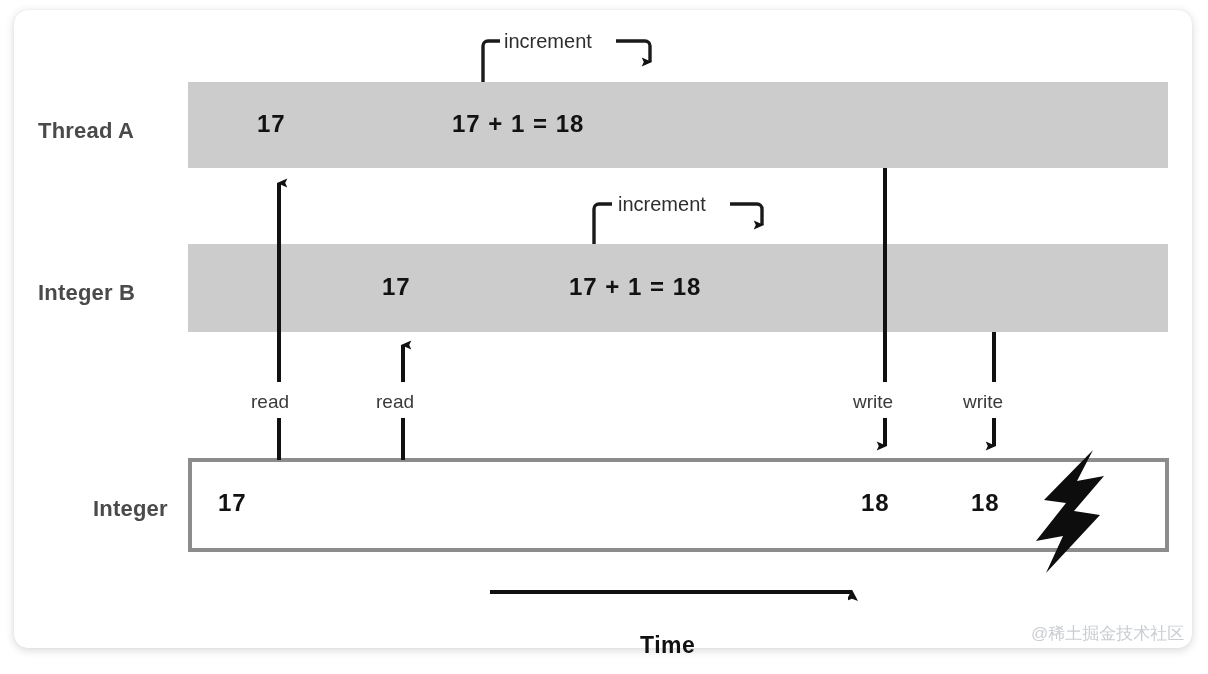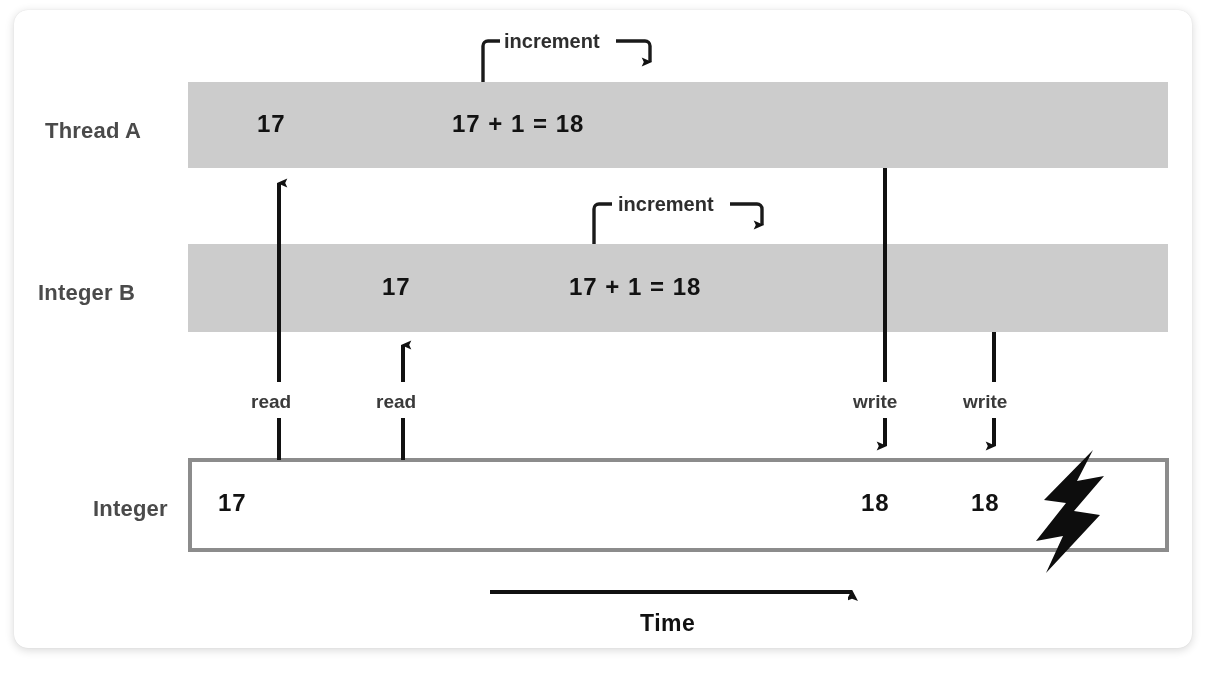--- a/index.html
+++ b/index.html
@@ -45,37 +45,38 @@
     color: #121212;
     font-weight: bold;
     font-size: 24px;
     white-space: nowrap;
     letter-spacing: 1px;
   }
   .small-label {
     position: absolute;
     color: #3a3a3a;
     font-size: 19px;
-    font-weight: bold;
+    font-weight: normal;
     white-space: nowrap;
   }
   .inc-label {
     position: absolute;
     color: #2e2e2e;
     font-size: 20px;
-    font-weight: bold;
+    font-weight: normal;
     white-space: nowrap;
   }
   .time-label {
     position: absolute;
     color: #111111;
     font-weight: bold;
     font-size: 23px;
     white-space: nowrap;
     letter-spacing: 0.5px;
+    margin-top: 22px;
   }
   .watermark {
     position: absolute;
     color: #c9cdd2;
     font-size: 17px;
     white-space: nowrap;
   }
 </style>
 </head>
 <body>
@@ -132,21 +133,21 @@
       <line x1="994" y1="332" x2="994" y2="382" stroke="#111111" stroke-width="4"></line>
       <line x1="994" y1="418" x2="994" y2="446" stroke="#111111" stroke-width="4" marker-end="url(#arrowDown)"></line>
     </g>
 
     <path d="M1093,450 L1044,500 L1066,503 L1036,541 L1063,536 L1046,573
              L1100,515 L1074,511 L1104,476 L1077,481 Z" fill="#0d0d0d"></path>
 
     <line x1="490" y1="592" x2="852" y2="592" stroke="#111111" stroke-width="4" marker-end="url(#arrowRight)"></line>
   </svg>
 
-  <div class="row-label" style="left:38px; top:118px;margin-left:7px;">Thread A</div>
+  <div class="row-label" style="left:38px; top:118px;">Thread A</div>
 
   <div class="row-label" style="left:38px; top:280px;">Integer B</div>
 
   <div class="row-label" style="left:65px; top:496px;margin-left:28px;">Integer</div>
 
   <div class="bar-value" style="left:257px; top:110px;">17</div>
 
   <div class="bar-value" style="left:452px; top:110px;">17 + 1  =  18</div>
 
   <div class="bar-value" style="left:382px; top:273px;">17</div>
@@ -166,14 +167,15 @@
   <div class="small-label" style="left:251px; top:391px;">read</div>
 
   <div class="small-label" style="left:376px; top:391px;">read</div>
 
   <div class="small-label" style="left:853px; top:391px;">write</div>
 
   <div class="small-label" style="left:963px; top:391px;">write</div>
 
   <div class="time-label" style="left:640px; top:610px;">Time</div>
 
+  <div class="watermark" style="left:1031px; top:622px;">@稀土掘金技术社区</div>
 
 </div>
 
 </body></html>

